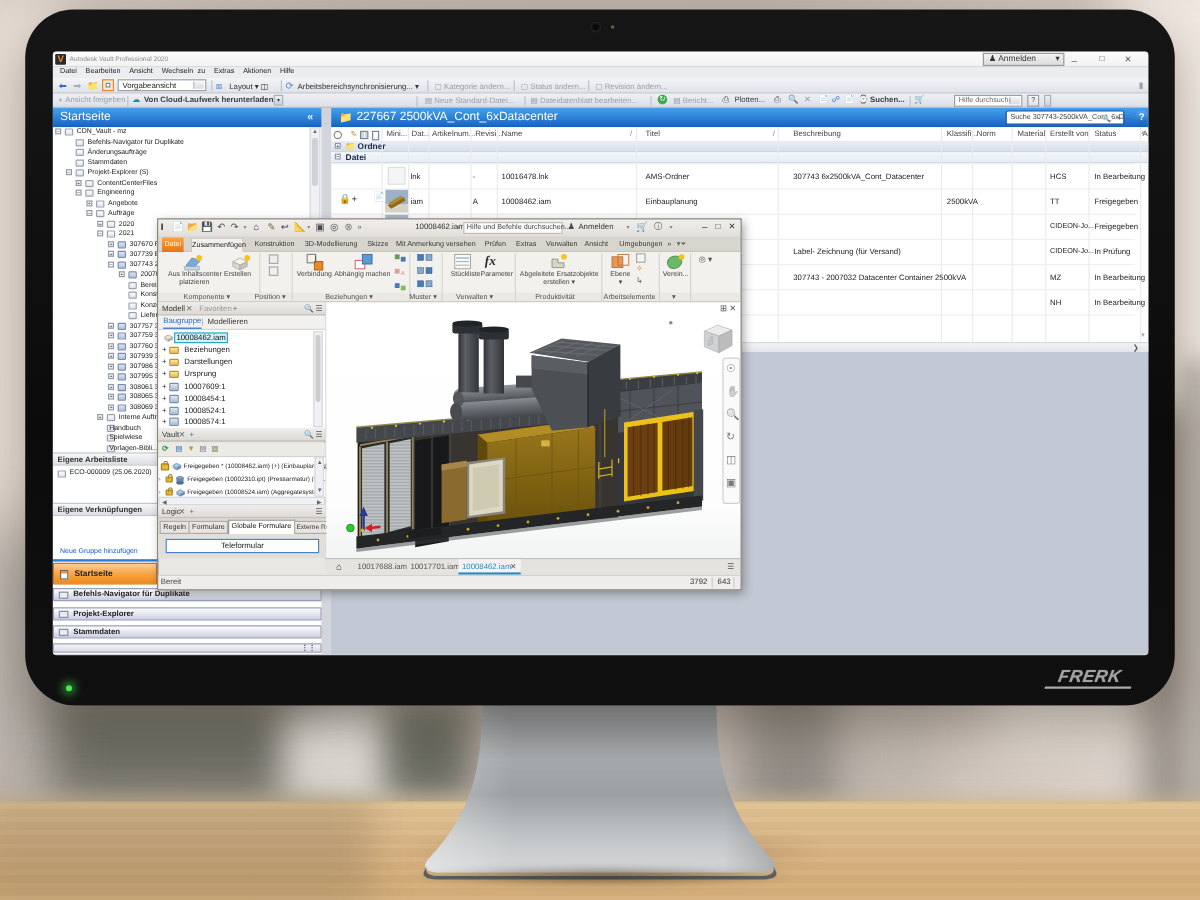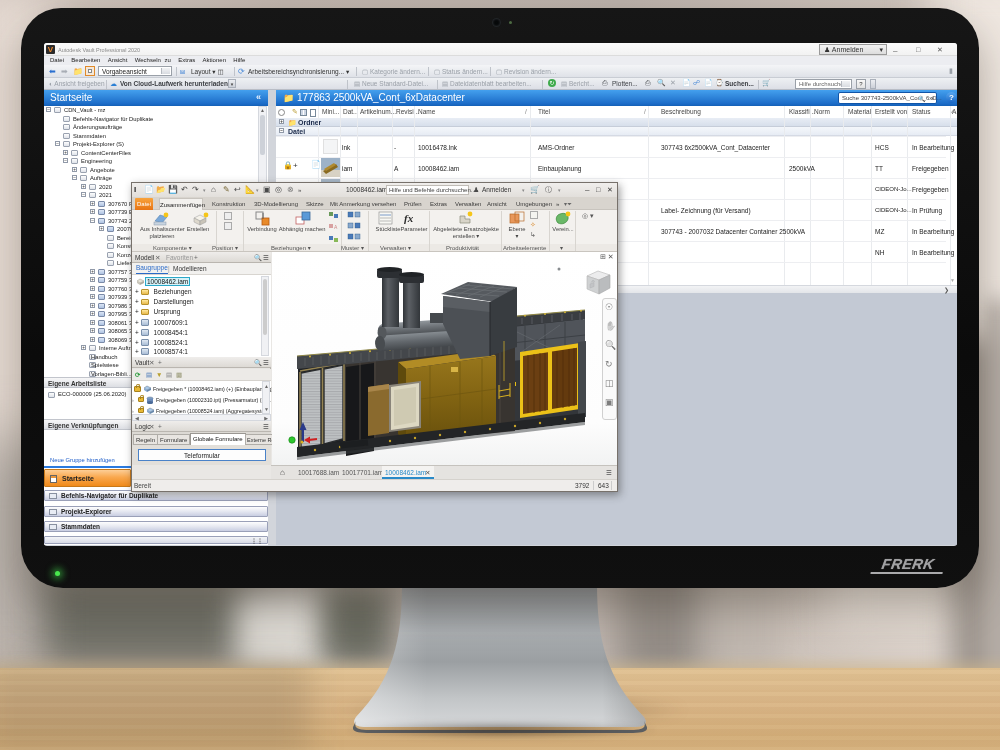--- a/index.html
+++ b/index.html
@@ -193,21 +193,21 @@
         </div>
       <div class="t" style="left:812px;top:36px;width:10px;height:10px;border:1px solid #9aa0a8;background:linear-gradient(#f8f8f8,#e2e2e2);font-size:6px;color:#333;text-align:center;line-height:9px;">?</div>
       <div class="t" style="left:826px;top:36px;width:6px;height:10px;background:linear-gradient(#eceef2,#ccd0d8);border:1px solid #aab0ba;"></div>
 
       <div class="abs" id="bluebarL"></div>
         <div class="abs" id="bluegap"></div>
         <div class="abs" id="bluebarR"></div>
       <div class="t" style="left:6px;top:49px;font-size:10px;color:#fff;">Startseite</div>
       <div class="t" style="left:212px;top:49px;font-size:9px;color:#e8f2ff;font-weight:bold;">«</div>
       <div class="t" style="left:239px;top:50px;font-size:9px;color:#cfe4fa;">📁</div>
-      <div class="t" style="left:253px;top:49px;font-size:10px;color:#fff;">177863 2500kVA_Cont_6xDatacenter</div>
+      <div class="t" style="left:253px;top:49px;font-size:10px;color:#fff;">227667 2500kVA_Cont_6xDatacenter</div>
       <div class="t" style="left:794px;top:49px;width:99px;height:12px;background:#fff;border:1px solid #1055a8;border-radius:2px;">
           <span style="position:absolute;left:3px;top:2px;font-size:6px;color:#444;">Suche 307743-2500kVA_Cont_6xD...</span>
           <span style="position:absolute;right:10px;top:2px;font-size:6px;color:#666;">🔍</span>
           <span style="position:absolute;right:2px;top:2px;font-size:5px;color:#666;">▾</span>
         </div>
       <div class="t" style="left:902px;top:49px;width:11px;height:11px;border-radius:50%;background:linear-gradient(#5aa8f0,#1a66c4);color:#fff;font-size:8px;font-weight:bold;text-align:center;line-height:11px;">?</div>
 
       <div class="abs" id="leftpanel"></div>
       <div class="abs" id="splitter"></div>
       <div class="abs" id="rightpane"></div>

